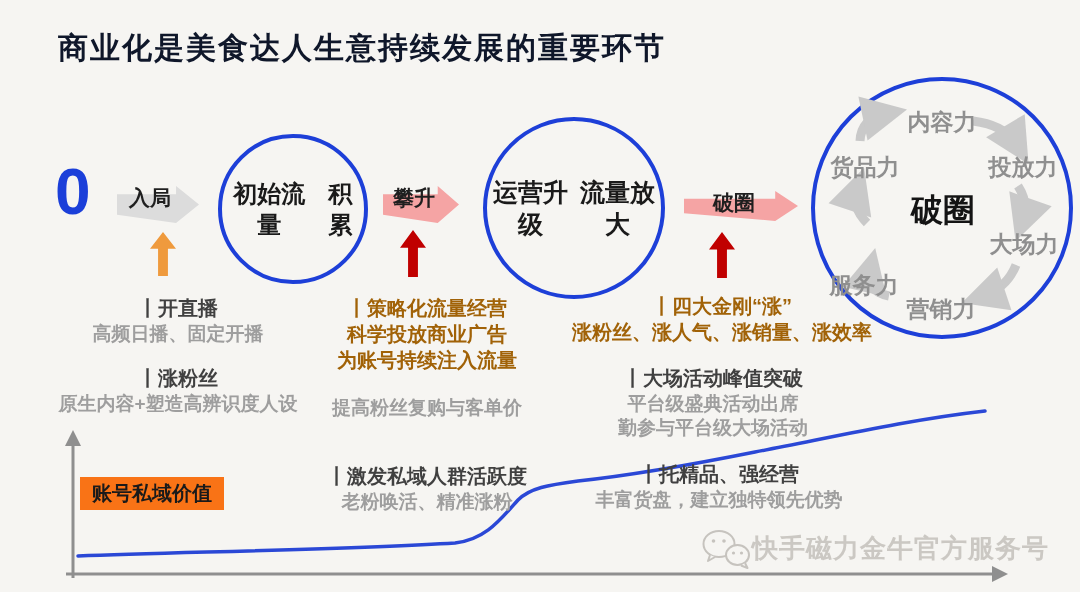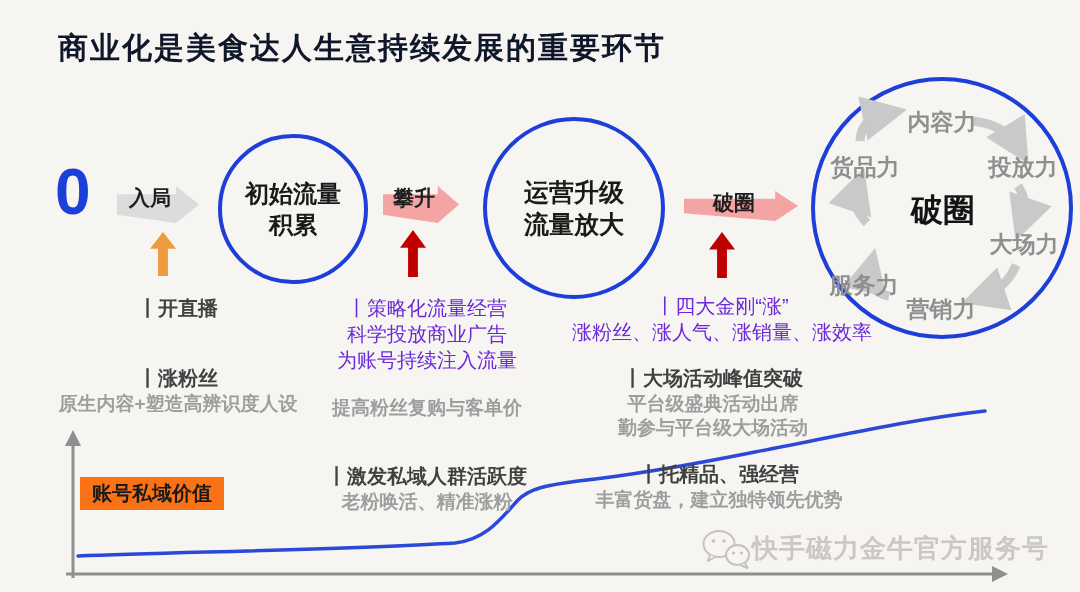--- a/index.html
+++ b/index.html
@@ -31,21 +31,21 @@
     clip-path:polygon(0 26%,80% 26%,80% 0,100% 50%,80% 100%,0 74%);
   }
   .block-arrow-up{
     clip-path:polygon(50% 0,100% 38%,69% 38%,69% 100%,31% 100%,31% 38%,0 38%);
   }
   .arrow-label{
     text-align:center;font-weight:800;color:#1f1f1f;font-size:21px;white-space:nowrap;
   }
   .circle{
     border:4px solid #1d3fd8;border-radius:50%;background:transparent;
-    display:flex;flex-direction:column;align-items:center;justify-content:center;
+    display:flex;flex-direction:row;align-items:center;justify-content:center;
     text-align:center;color:#1a1a1a;font-weight:800;line-height:1.3;
   }
   .circle1{left:218px;top:134px;width:142px;height:142px;font-size:24px;}
   .circle2{left:483px;top:117px;width:174px;height:174px;font-size:25px;}
 
   
   .bigcircle{
     left:811px;top:77px;width:254px;height:254px;
     border:4px solid #1d3fd8;border-radius:50%;
   }
@@ -56,21 +56,21 @@
   .cycle-center{
     position:absolute;left:128px;top:130px;transform:translate(-50%,-50%);
     font-size:32px;font-weight:800;color:#141414;white-space:nowrap;
   }
 
   
   .note{position:absolute;text-align:center;line-height:1.28;}
   .note .h{font-size:20px;font-weight:800;color:#404040;white-space:nowrap;}
   .note .b{font-size:19px;color:#9e9e9e;font-weight:600;white-space:nowrap;}
   .note-red{position:absolute;text-align:center;line-height:1.3;}
-  .note-red div{font-size:20px;font-weight:400;color:#6d28d9;white-space:nowrap;}
+  .note-red div{font-size:20px;font-weight:700;color:#a16207;white-space:nowrap;}
 
   
   .ylabel{
     left:80px;top:477px;background:#f97316;padding:3px 12px;
     font-size:20px;font-weight:800;color:#1a1a1a;white-space:nowrap;
   }
 
   
   .watermark{
     left:752px;top:531px;font-size:26px;font-weight:700;color:#cbc8c3;
@@ -145,20 +145,21 @@
     <div class="cycle-label" style="left:208px;top:86px;">投放力</div>
     <div class="cycle-label" style="left:209px;top:163px;">大场力</div>
     <div class="cycle-label" style="left:126px;top:228px;">营销力</div>
     <div class="cycle-label" style="left:49px;top:180px;margin-top:24px;">服务力</div>
     <div class="cycle-label" style="left:50px;top:86px;">货品力</div>
     <div class="cycle-center">破圈</div>
   </div>
 
   <div class="note" style="left:40px;top:296px;width:276px;">
     <div class="h">丨开直播</div>
+    <div class="b">高频日播、固定开播</div>
   </div>
   <div class="note" style="left:28px;top:366px;width:300px;">
     <div class="h">丨涨粉丝</div>
     <div class="b">原生内容+塑造高辨识度人设</div>
   </div>
 
   <div class="note-red" style="left:317px;top:295px;width:220px;">
     <div>丨策略化流量经营</div>
     <div>科学投放商业广告</div>
     <div>为账号持续注入流量</div>

